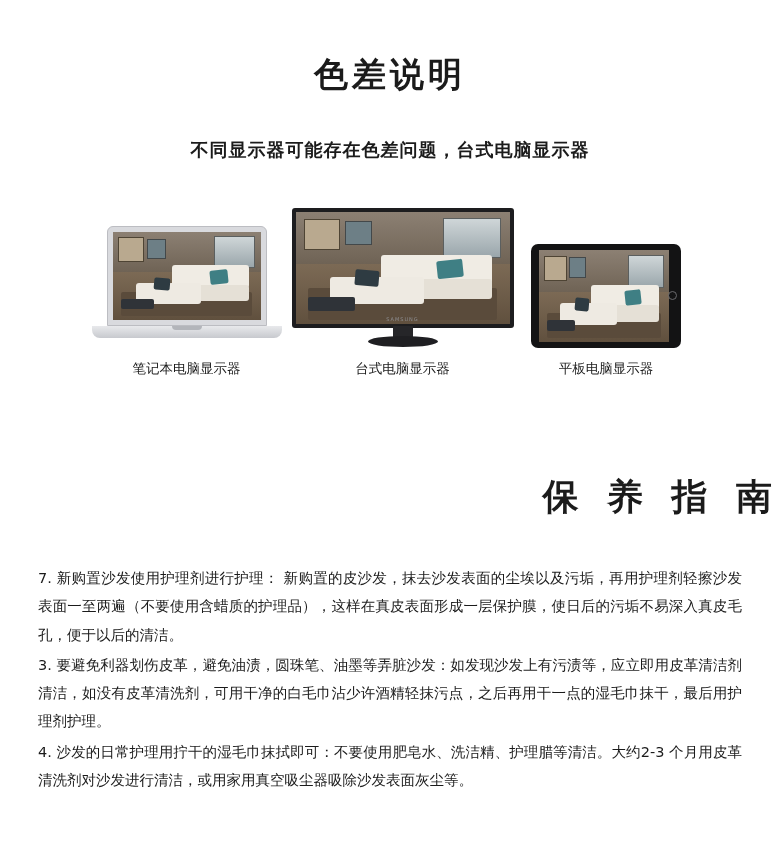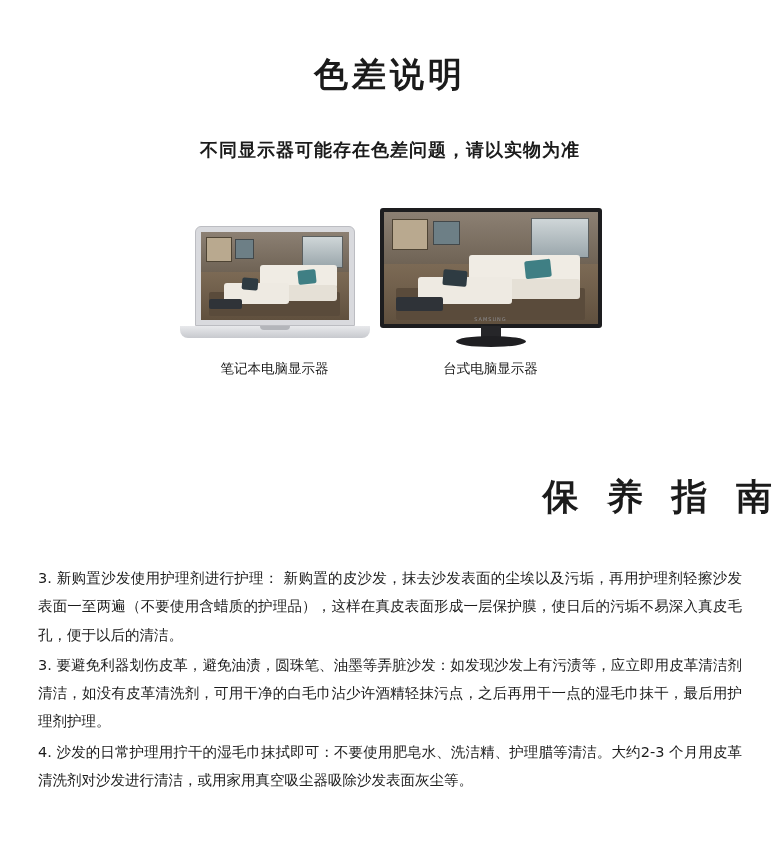--- a/index.html
+++ b/index.html
@@ -217,21 +217,21 @@
     text-indent: 0;
   }
 </style>
 </head>
 <body>
 
 <div class="page">
 
   <div class="section-title">色差说明</div>
 
-  <div class="section-subtitle">不同显示器可能存在色差问题，请以实物为准</div>
+  <div class="section-subtitle">不同显示器可能存在色差问题，台式电脑显示器</div>
 
   <div class="devices">
 
     <div class="device-cell laptop">
       <div class="device-art">
         <div class="laptop-art">
           <div class="laptop-lid">
             <div class="screen-photo">
               <div class="wall"></div>
                 <div class="wallart"></div>
@@ -274,25 +274,49 @@
             </div>
           </div>
           <div class="monitor-brand">SAMSUNG</div>
           <div class="monitor-neck"></div>
           <div class="monitor-base"></div>
         </div>
       </div>
       <div class="device-caption">台式电脑显示器</div>
     </div>
 
+    <div class="device-cell tablet">
+      <div class="device-art">
+        <div class="tablet-art">
+          <div class="tablet-frame">
+            <div class="screen-photo">
+              <div class="wall"></div>
+                <div class="wallart"></div>
+                <div class="wallart2"></div>
+              <div class="window"></div>
+                <div class="floor"></div>
+                <div class="rug"></div>
+              <div class="sofa-back"></div>
+                <div class="sofa-seat"></div>
+                <div class="chaise"></div>
+              <div class="cushion-teal"></div>
+                <div class="cushion-dark"></div>
+                <div class="table"></div>
+            </div>
+          </div>
+          <div class="tablet-home"></div>
+        </div>
+      </div>
+      <div class="device-caption">平板电脑显示器</div>
+    </div>
 
 
   </div>
 
   <div class="care-title">保 养 指 南</div>
 
   <div class="care-body">
-    <p>3. 新购置沙发使用护理剂进行护理：  新购置的皮沙发，抹去沙发表面的尘埃以及污垢，再用护理剂轻擦沙发表面一至两遍（不要使用含蜡质的护理品），这样在真皮表面形成一层保护膜，使日后的污垢不易深入真皮毛孔，便于以后的清洁。</p>
+    <p>7. 新购置沙发使用护理剂进行护理：  新购置的皮沙发，抹去沙发表面的尘埃以及污垢，再用护理剂轻擦沙发表面一至两遍（不要使用含蜡质的护理品），这样在真皮表面形成一层保护膜，使日后的污垢不易深入真皮毛孔，便于以后的清洁。</p>
     <p>3.  要避免利器划伤皮革，避免油渍，圆珠笔、油墨等弄脏沙发：如发现沙发上有污渍等，应立即用皮革清洁剂清洁，如没有皮革清洗剂，可用干净的白毛巾沾少许酒精轻抹污点，之后再用干一点的湿毛巾抹干，最后用护理剂护理。</p>
     <p>4. 沙发的日常护理用拧干的湿毛巾抹拭即可：不要使用肥皂水、洗洁精、护理腊等清洁。大约2-3 个月用皮革清洗剂对沙发进行清洁，或用家用真空吸尘器吸除沙发表面灰尘等。</p>
   </div>
 
 </div>
 
 </body></html>

